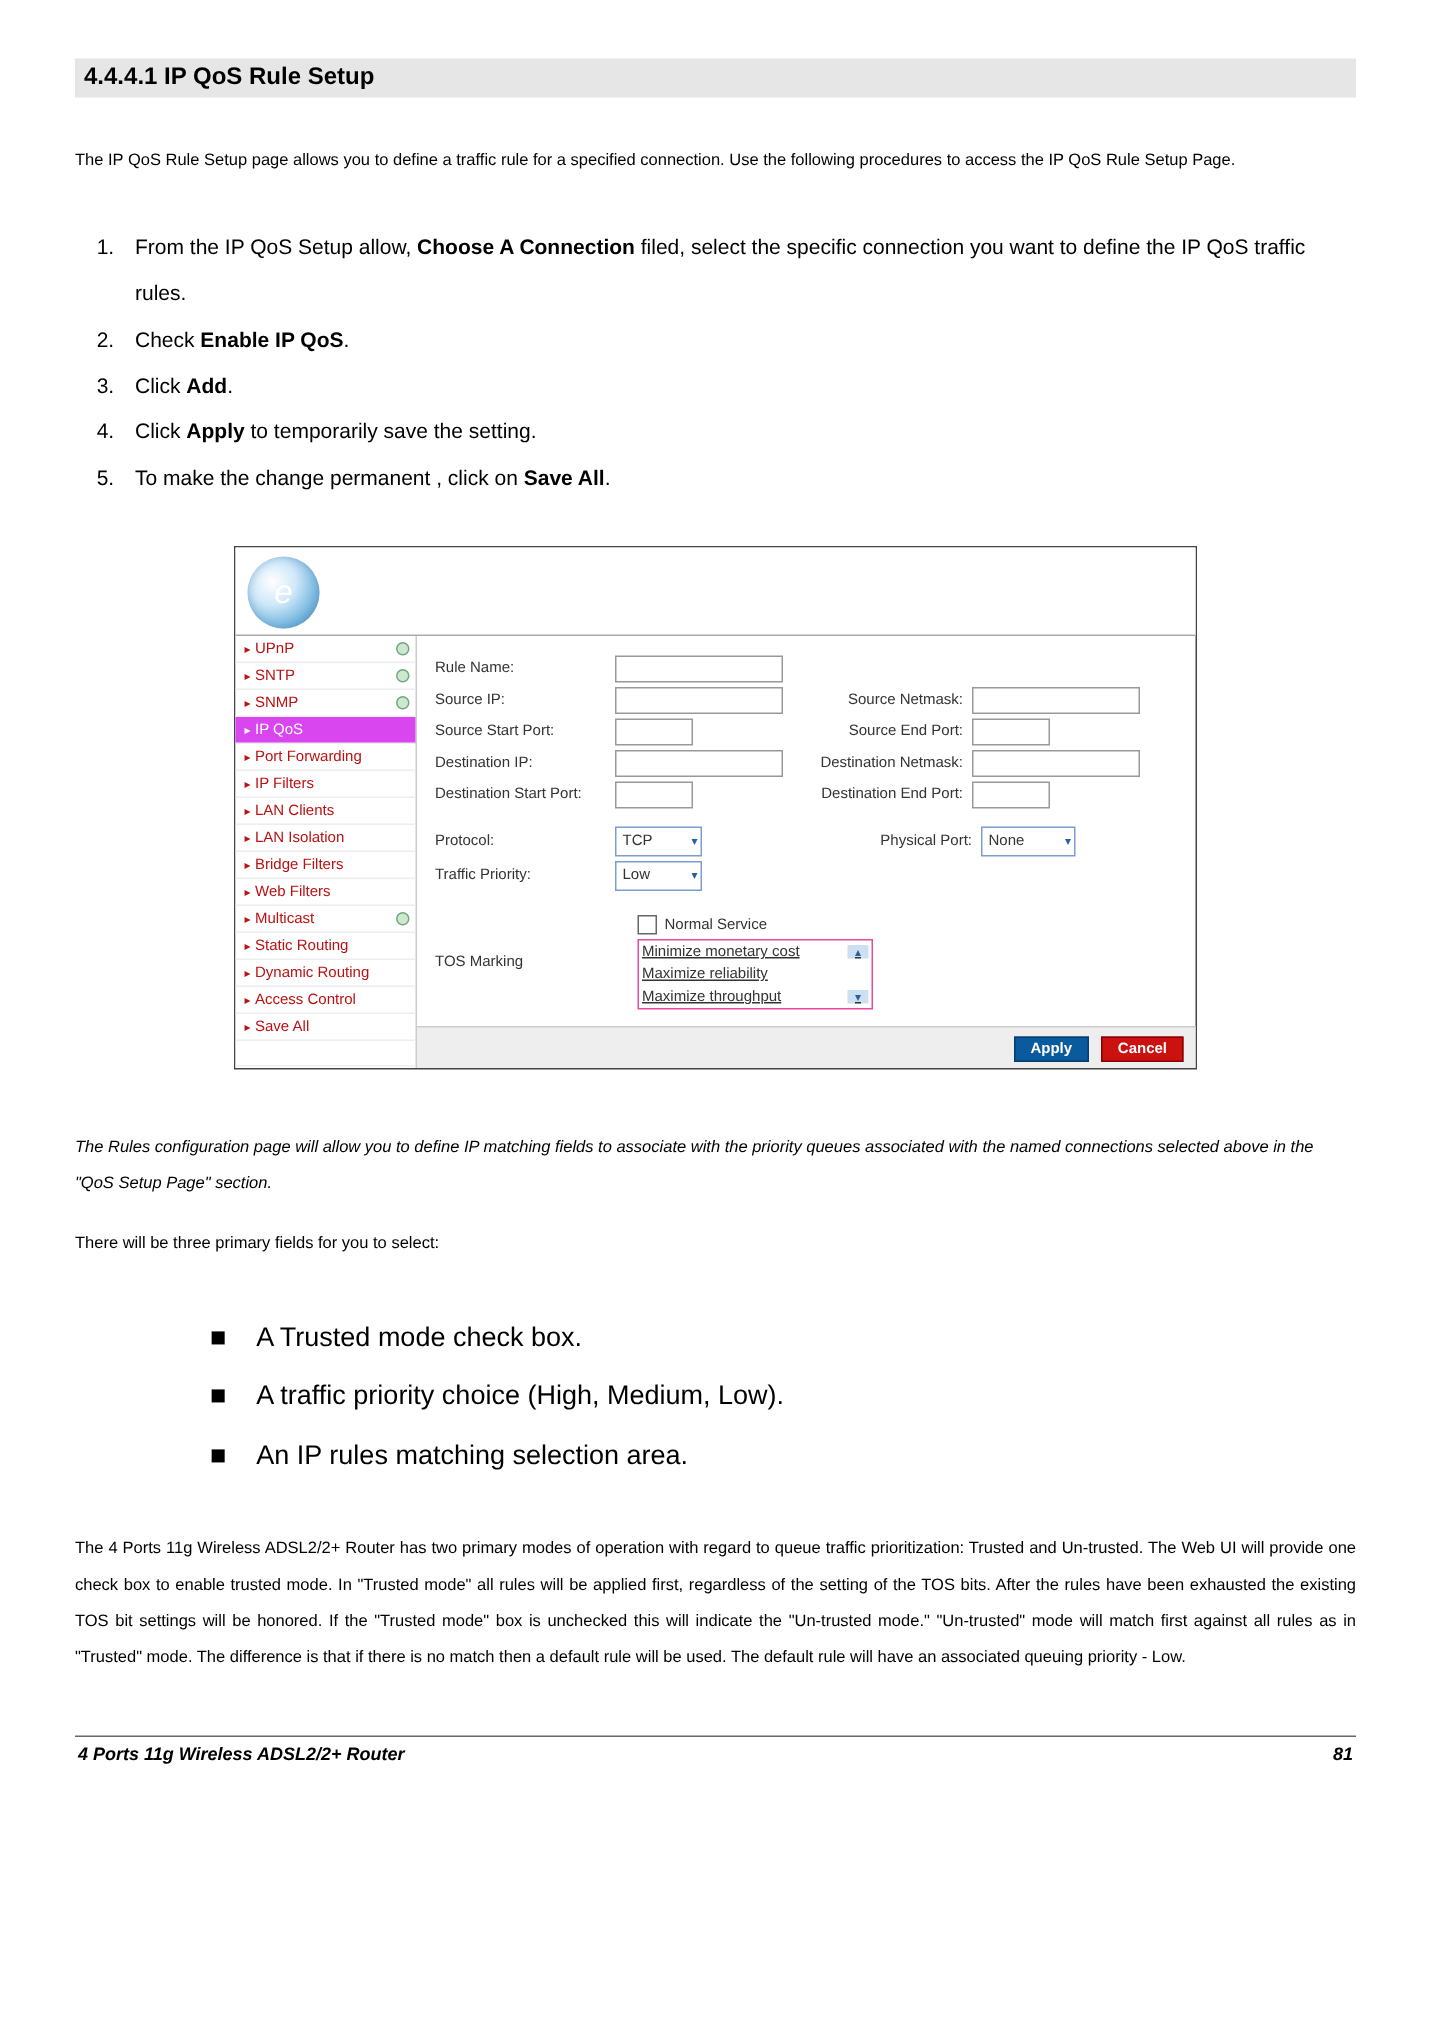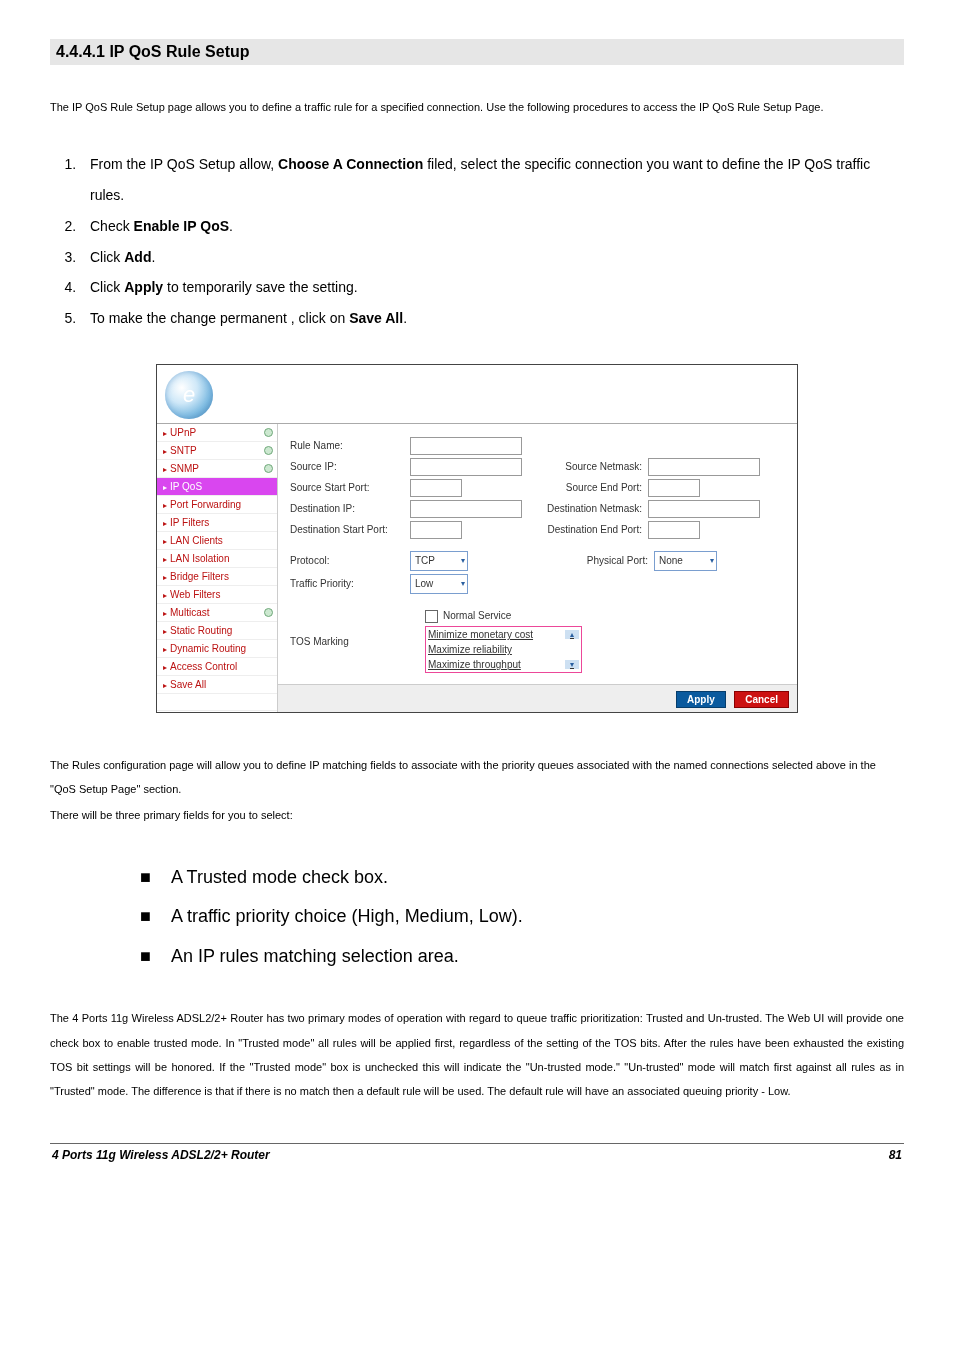--- a/index.html
+++ b/index.html
@@ -375,21 +375,21 @@
           </div>
         </div>
         <div class="btnrow">
           <span class="btn">Apply</span>
           <span class="btn cancel">Cancel</span>
         </div>
       </div>
     </div>
   </div>
 
-  <p class="body-text" style="margin-bottom:2px;">The Rules configuration page will allow you to define IP matching fields to associate with the priority queues associated with the named connections selected above in the "QoS Setup Page" section.</p>
+  <p class="body-text" style="margin-bottom:16px;font-style:italic;">The Rules configuration page will allow you to define IP matching fields to associate with the priority queues associated with the named connections selected above in the "QoS Setup Page" section.</p>
   <p class="body-text">There will be three primary fields for you to select:</p>
 
   <ul class="squares">
     <li>A Trusted mode check box.</li>
     <li>A traffic priority choice (High, Medium, Low).</li>
     <li>An IP rules matching selection area.</li>
   </ul>
 
   <p class="body-text justify">The 4 Ports 11g Wireless ADSL2/2+ Router has two primary modes of operation with regard to queue traffic prioritization: Trusted and Un-trusted. The Web UI will provide one check box to enable trusted mode. In "Trusted mode" all rules will be applied first, regardless of the setting of the TOS bits. After the rules have been exhausted the existing TOS bit settings will be honored. If the "Trusted mode" box is unchecked this will indicate the "Un-trusted mode." "Un-trusted" mode will match first against all rules as in "Trusted" mode. The difference is that if there is no match then a default rule will be used. The default rule will have an associated queuing priority - Low.</p>
 

